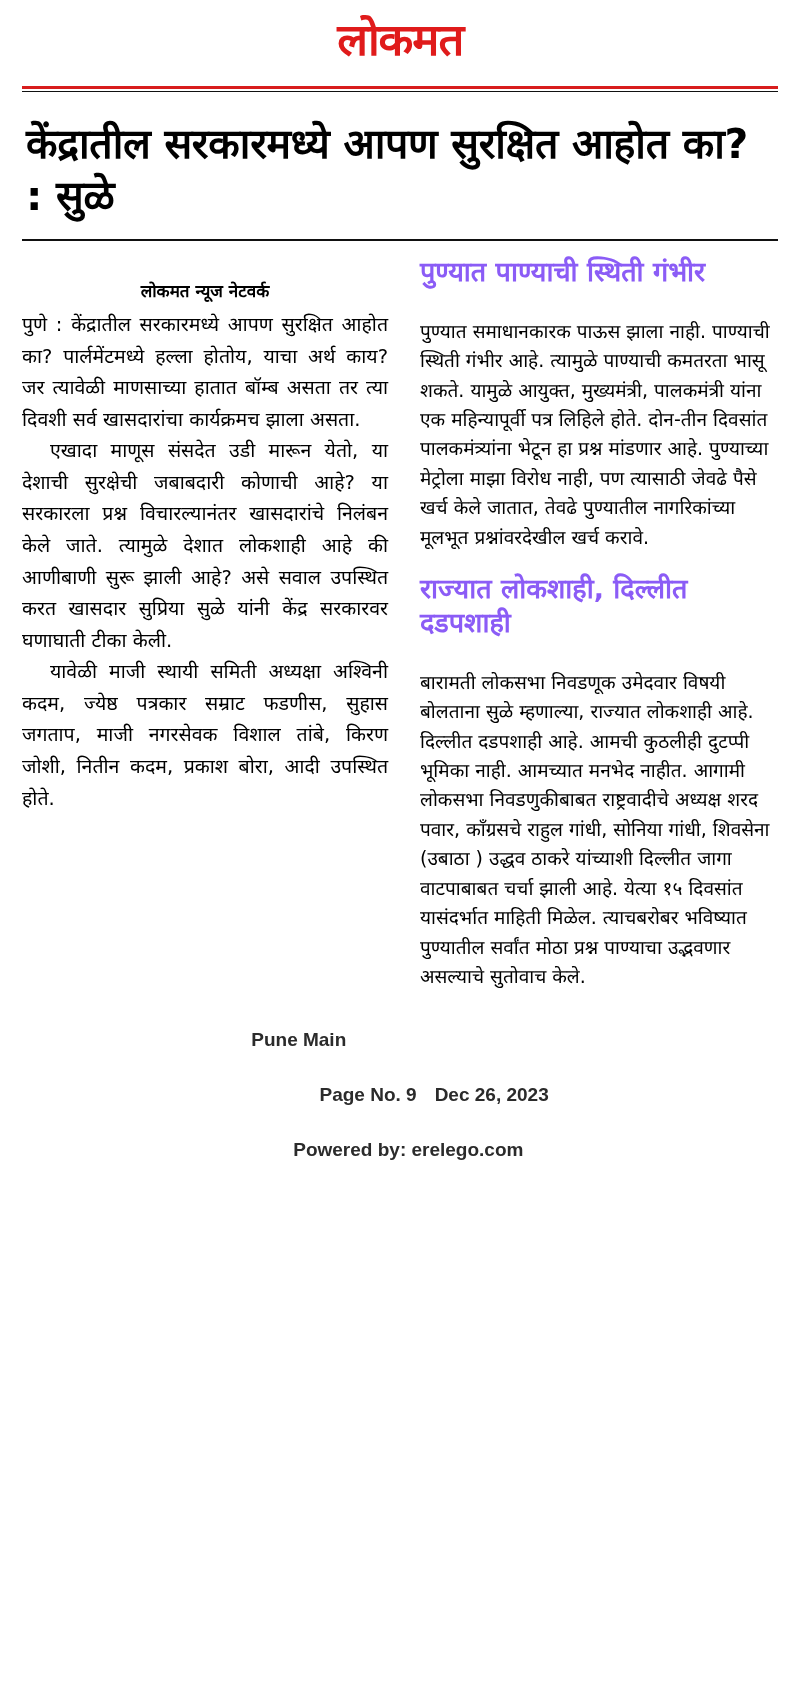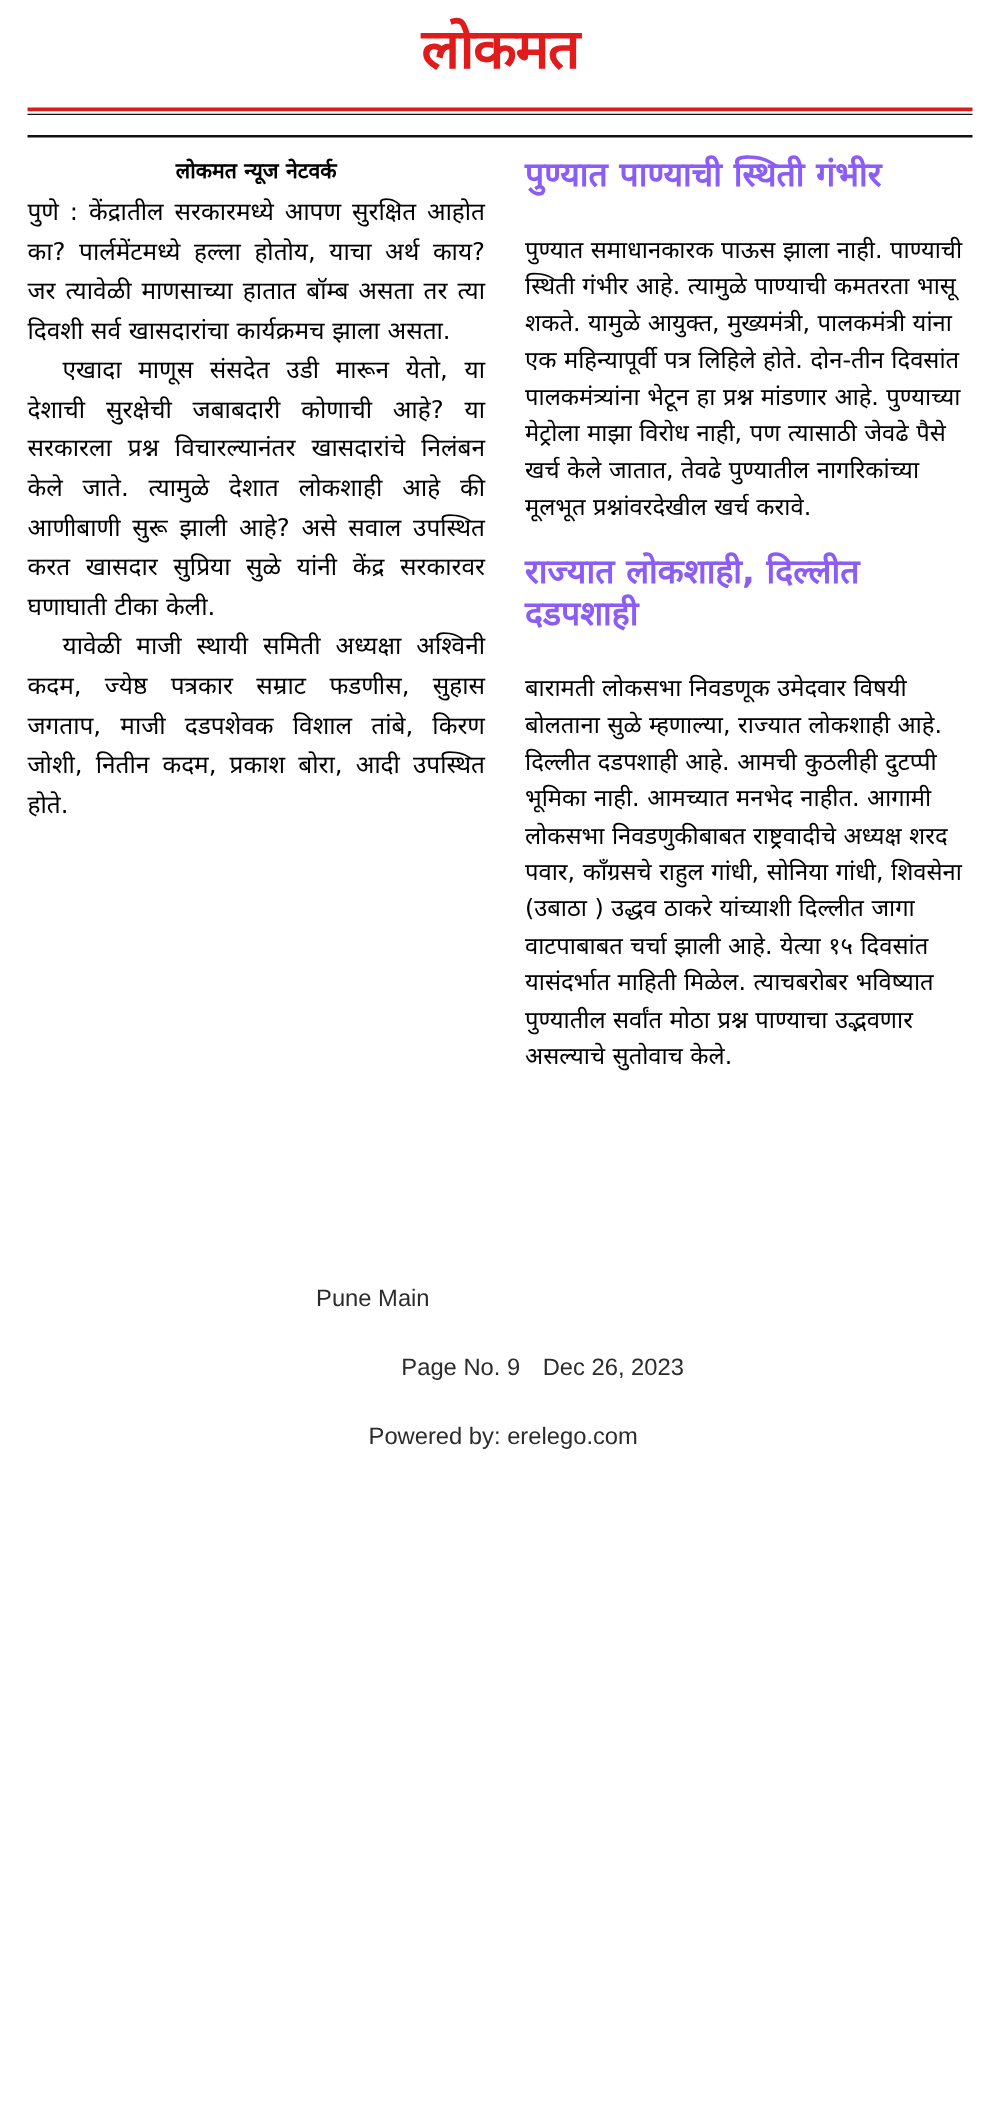--- a/index.html
+++ b/index.html
@@ -90,20 +90,21 @@
     border-left: 0px solid transparent;
   }
 
   .byline {
     font-family: "DejaVu Sans", sans-serif;
     font-weight: 700;
     font-size: 17px;
     text-align: center;
     margin-bottom: 7px;
     color: #000;
+    margin-top: 24px;
   }
 
   .body-text {
     font-family: "DejaVu Sans", sans-serif;
     font-size: 19.5px;
     line-height: 1.62;
     text-align: justify;
     text-justify: inter-word;
     color: #000;
     margin: 0 0 0 0;
@@ -136,20 +137,21 @@
 
   
   .footer {
     position: absolute;
     left: 0;
     right: 0;
     bottom: 24px;
     text-align: center;
     font-family: "Liberation Sans", sans-serif;
     color: #2b2b2b;
+    font-weight: bold;
   }
   .footer-inner {
     display: inline-block;
     text-align: left;
   }
   .footer-line {
     font-size: 19px;
     line-height: 1.45;
     white-space: pre;
   }
@@ -162,38 +164,39 @@
 <body>
 
 <div class="page">
 
   <div class="masthead">
     <div class="masthead-logo">लोकमत</div>
   </div>
   <div class="masthead-rule"></div>
   <div class="masthead-rule-thin"></div>
 
+  <div class="headline">केंद्रातील सरकारमध्ये आपण सुरक्षित आहोत का? : सुळे</div>
   <div class="headline-rule"></div>
 
   <div class="columns">
 
     <div class="col col-left">
       <div class="byline">लोकमत न्यूज नेटवर्क</div>
 
       <p class="body-text">
         <span class="lead-in">पुणे : </span><span>केंद्रातील सरकारमध्ये आपण सुरक्षित आहोत का? पार्लमेंटमध्ये हल्ला होतोय, याचा अर्थ काय? जर त्यावेळी माणसाच्या हातात बॉम्ब असता तर त्या दिवशी सर्व खासदारांचा कार्यक्रमच झाला असता.</span>
       </p>
 
       <p class="body-text">
         <span>एखादा माणूस संसदेत उडी मारून येतो, या देशाची सुरक्षेची जबाबदारी कोणाची आहे? या सरकारला प्रश्न विचारल्यानंतर खासदारांचे निलंबन केले जाते. त्यामुळे देशात लोकशाही आहे की आणीबाणी सुरू झाली आहे? असे सवाल उपस्थित करत खासदार सुप्रिया सुळे यांनी केंद्र सरकारवर घणाघाती टीका केली.</span>
       </p>
 
 
       <p class="body-text">
-        <span>यावेळी माजी स्थायी समिती अध्यक्षा अश्विनी कदम, ज्येष्ठ पत्रकार सम्राट फडणीस, सुहास जगताप, माजी दडपशेवक विशाल तांबे, किरण जोशी, नितीन कदम, प्रकाश बोरा, आदी उपस्थित होते.</span>
+        <span>यावेळी माजी स्थायी समिती अध्यक्षा अश्विनी कदम, ज्येष्ठ पत्रकार सम्राट फडणीस, सुहास जगताप, माजी नगरसेवक विशाल तांबे, किरण जोशी, नितीन कदम, प्रकाश बोरा, आदी उपस्थित होते.</span>
       </p>
     </div>
 
     <div class="col col-right">
 
       <div class="subhead">पुण्यात पाण्याची स्थिती गंभीर</div>
       <p class="body-text">
         <span>पुण्यात समाधानकारक पाऊस झाला नाही. पाण्याची स्थिती गंभीर आहे. त्यामुळे पाण्याची कमतरता भासू शकते. यामुळे आयुक्त, मुख्यमंत्री, पालकमंत्री यांना एक महिन्यापूर्वी पत्र लिहिले होते. दोन-तीन दिवसांत पालकमंत्र्यांना भेटून हा प्रश्न मांडणार आहे. पुण्याच्या मेट्रोला माझा विरोध नाही, पण त्यासाठी जेवढे पैसे खर्च केले जातात, तेवढे पुण्यातील नागरिकांच्या मूलभूत प्रश्नांवरदेखील खर्च करावे.</span>
       </p>
 

